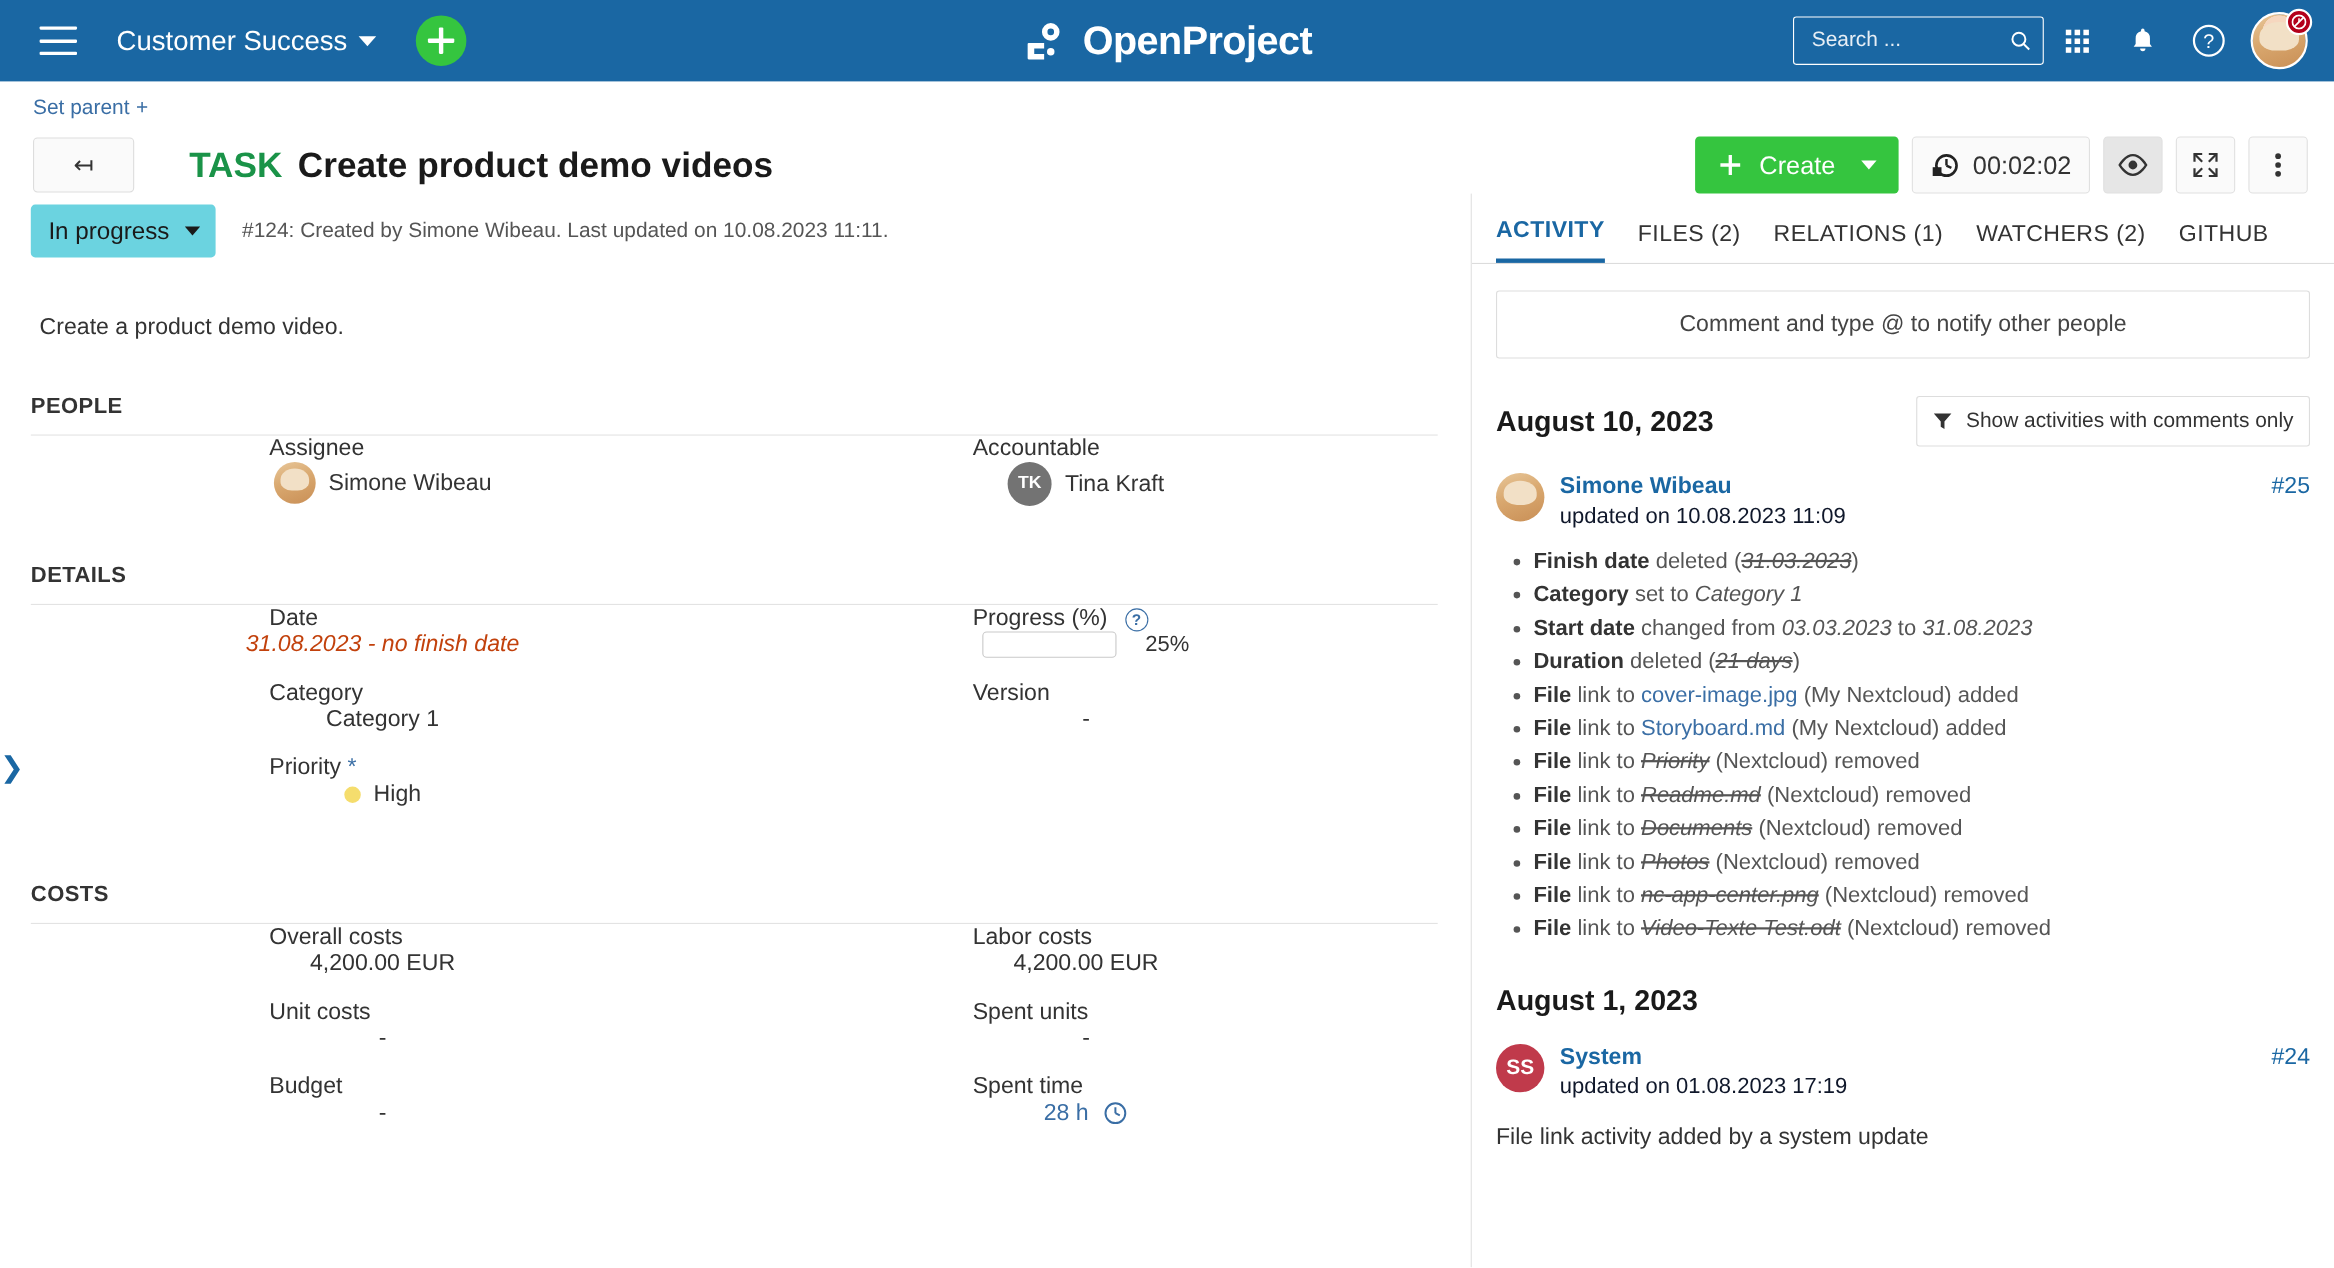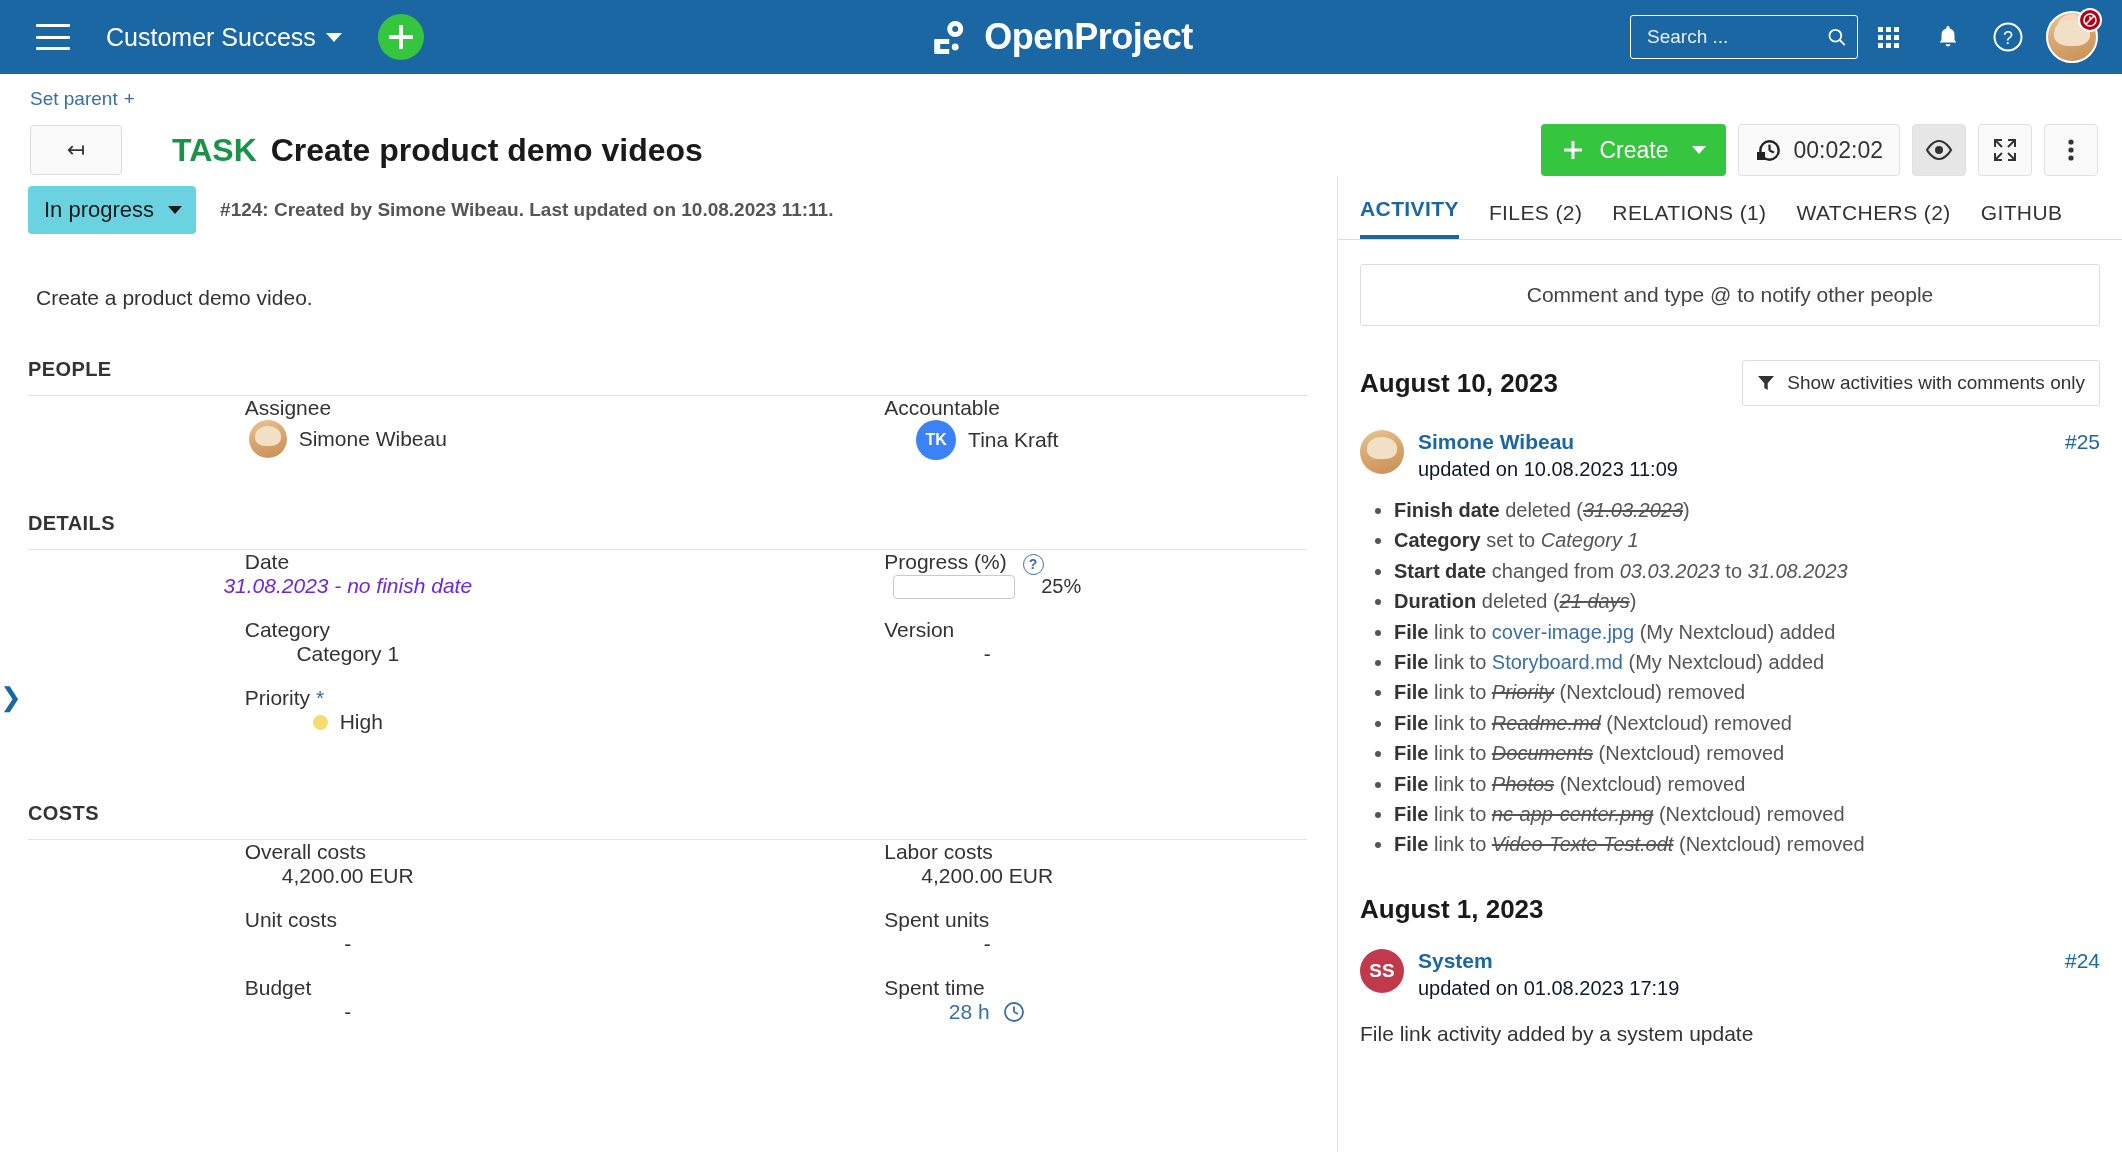--- a/index.html
+++ b/index.html
@@ -104,39 +104,39 @@
 
   
   .left-pane { width:1338px; position:relative; border-right:1px solid #e0e0e0; overflow:hidden;}
   .status-row{ display:flex; align-items:center; padding: 10px 0 0 28px; }
   .status-chip{
     background:#6BD3E0;color:#1a1a1a;border-radius:4px;height:48px;min-width:138px;
     display:flex;align-items:center;justify-content:space-between;padding:0 14px 0 16px;
     font-size:22px;cursor:pointer;
   }
   .status-chip .caret{width:0;height:0;border-left:7px solid transparent;border-right:7px solid transparent;border-top:8px solid #1a1a1a;margin-left:14px;}
-  .wp-meta{ color:#555; font-size:19px; margin-left:24px;font-weight:bold;}
+  .wp-meta{ color:#555; font-size:19px; margin-left:24px;}
   .description{ padding: 52px 0 0 36px; font-size:21px; color:#333;}
 
   .section { padding: 0 30px 0 28px; }
   .section-title{ font-size:20px; font-weight:bold; color:#333; letter-spacing:0.4px; margin-top:48px;}
   .section-rule{ border-bottom:1px solid #e3e3e3; margin-top:14px;}
   .attr-grid{ display:grid; grid-template-columns: 1fr 1fr; }
   .attr{ display:flex; align-items:center; height:68px;flex-direction:column; }
   .attr-label{ width:206px; font-size:21px; color:#333; flex-shrink:0;}
   .attr-label .req{color:#3A6EA5;}
   .attr-value{ font-size:21px; color:#333; display:flex; align-items:center; gap:12px;}
-  .attr-value.muted-italic{ color:#6d28d9; font-style:italic;text-align:right; }
+  .attr-value.muted-italic{ color:#c2410c; font-style:italic;text-align:right; }
   .attr-value a{color:#3A6EA5;text-decoration:none;}
 
   .mini-avatar{width:38px;height:38px;border-radius:50%;overflow:hidden;flex-shrink:0;
     background: linear-gradient(160deg,#e8c79a 0%,#d9a86f 45%,#c98f56 100%); position:relative;}
   .mini-avatar::after{content:"";position:absolute;left:50%;top:16%;transform:translateX(-50%);
     width:26px;height:20px;border-radius:50% 50% 40% 40%;background:#f2e0c6;}
-  .initials-avatar{width:40px;height:40px;border-radius:50%;background:#3b82f6;color:#fff;
+  .initials-avatar{width:40px;height:40px;border-radius:50%;background:#737373;color:#fff;
     display:flex;align-items:center;justify-content:center;font-size:16px;font-weight:bold;flex-shrink:0;}
 
   .help-circle{width:21px;height:21px;border-radius:50%;border:1.6px solid #3A6EA5;color:#3A6EA5;
     display:inline-flex;align-items:center;justify-content:center;font-size:14px;font-weight:bold;margin-left:10px;cursor:pointer;}
   .progress-shell{width:122px;height:24px;border:1px solid #c9c9c9;border-radius:4px;overflow:hidden;background:#fff;}
   .progress-fill{height:100%;background:#AED9A5;}
   .progress-text{font-size:20px;color:#333;margin-left:14px;}
   .prio-dot{width:15px;height:15px;border-radius:50%;background:#F5DD6D;display:inline-block;}
 
   .collapse-handle{

